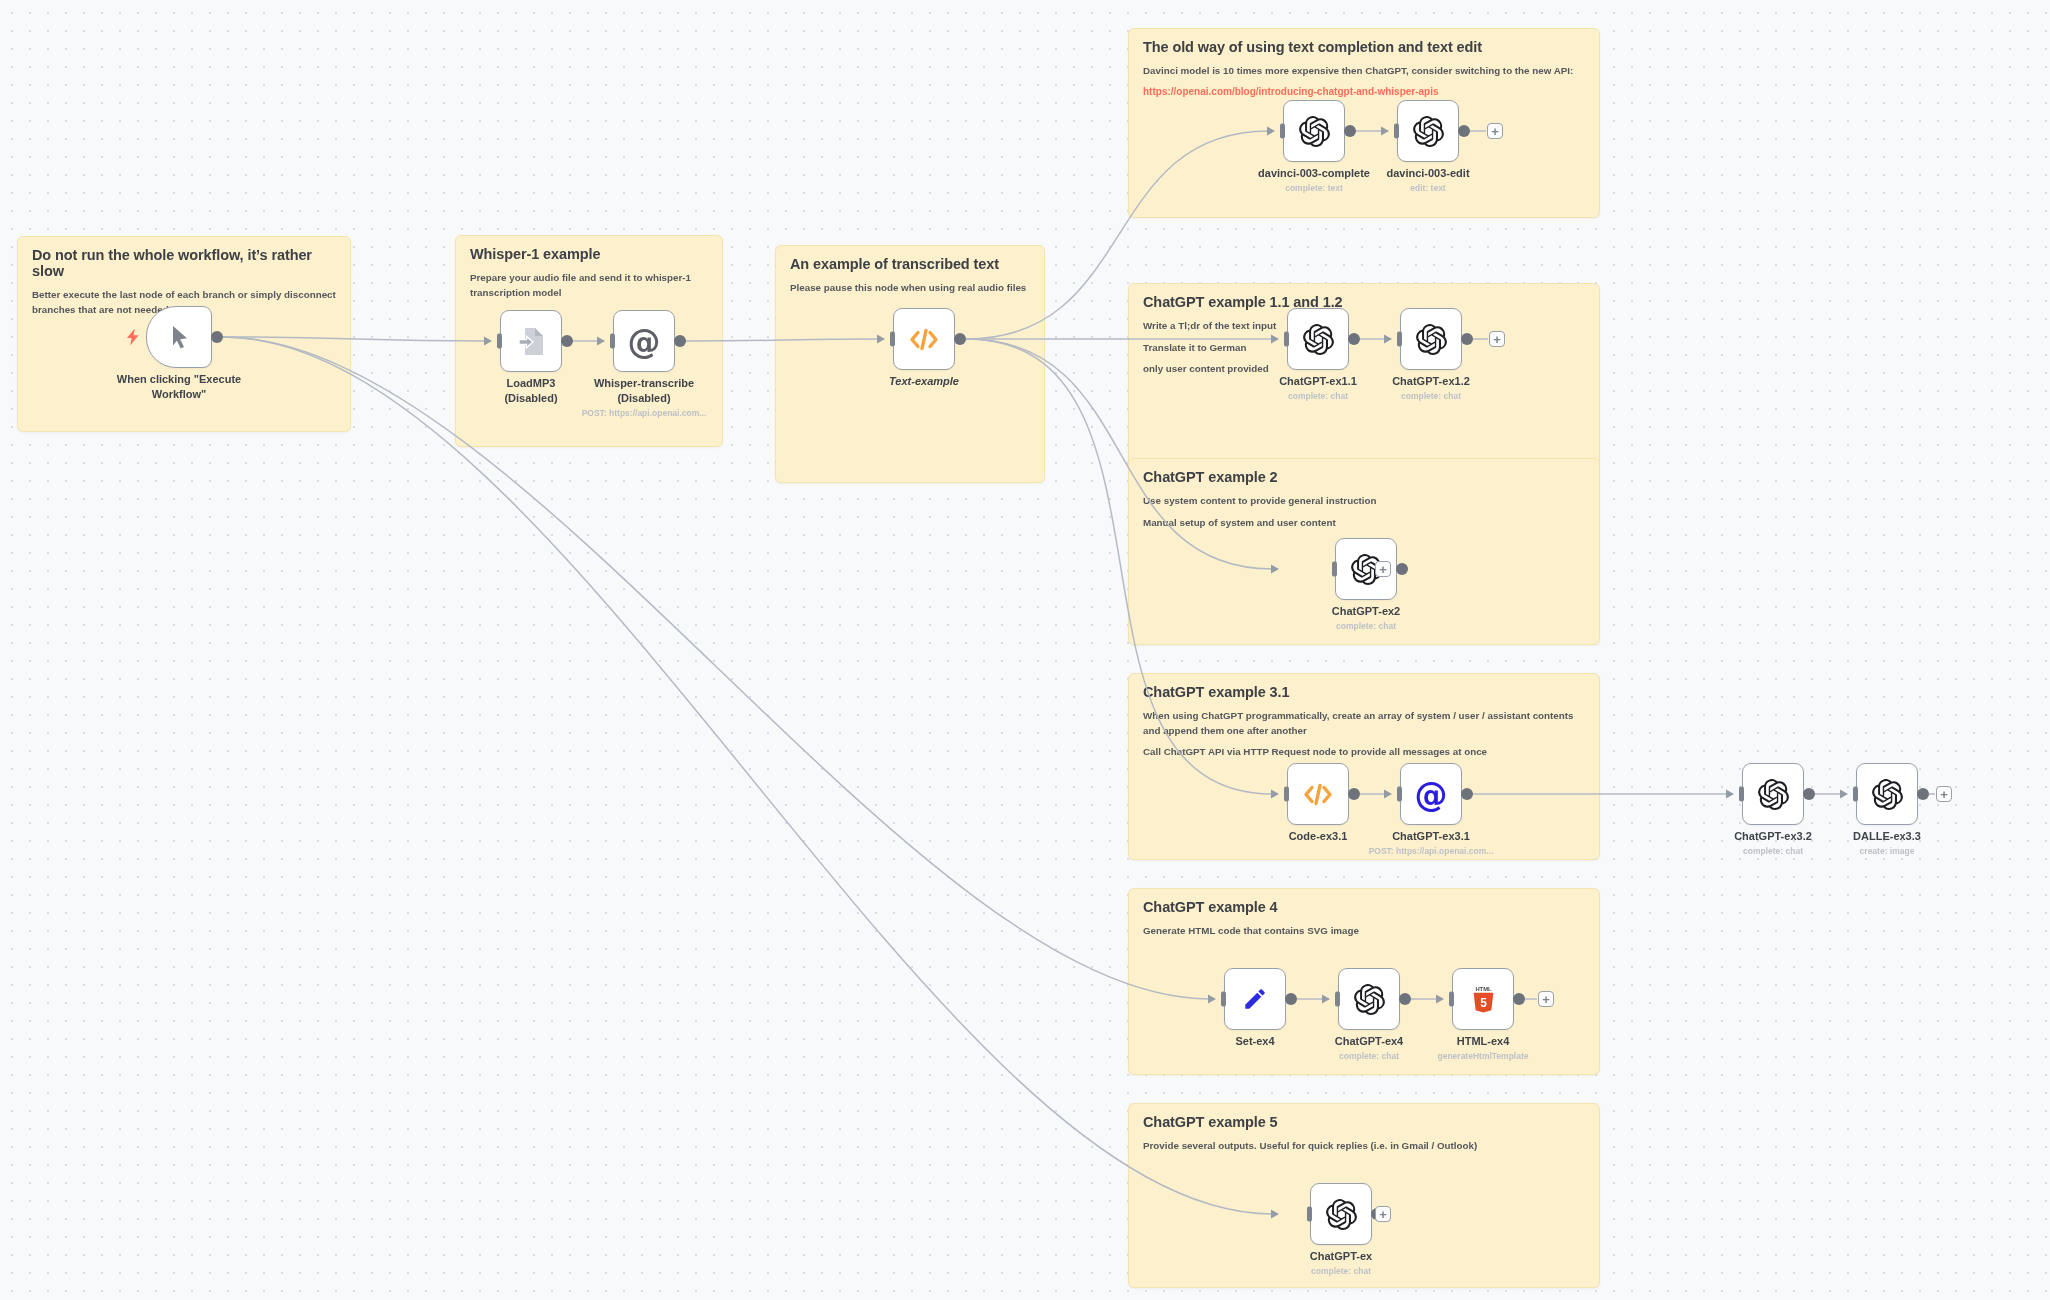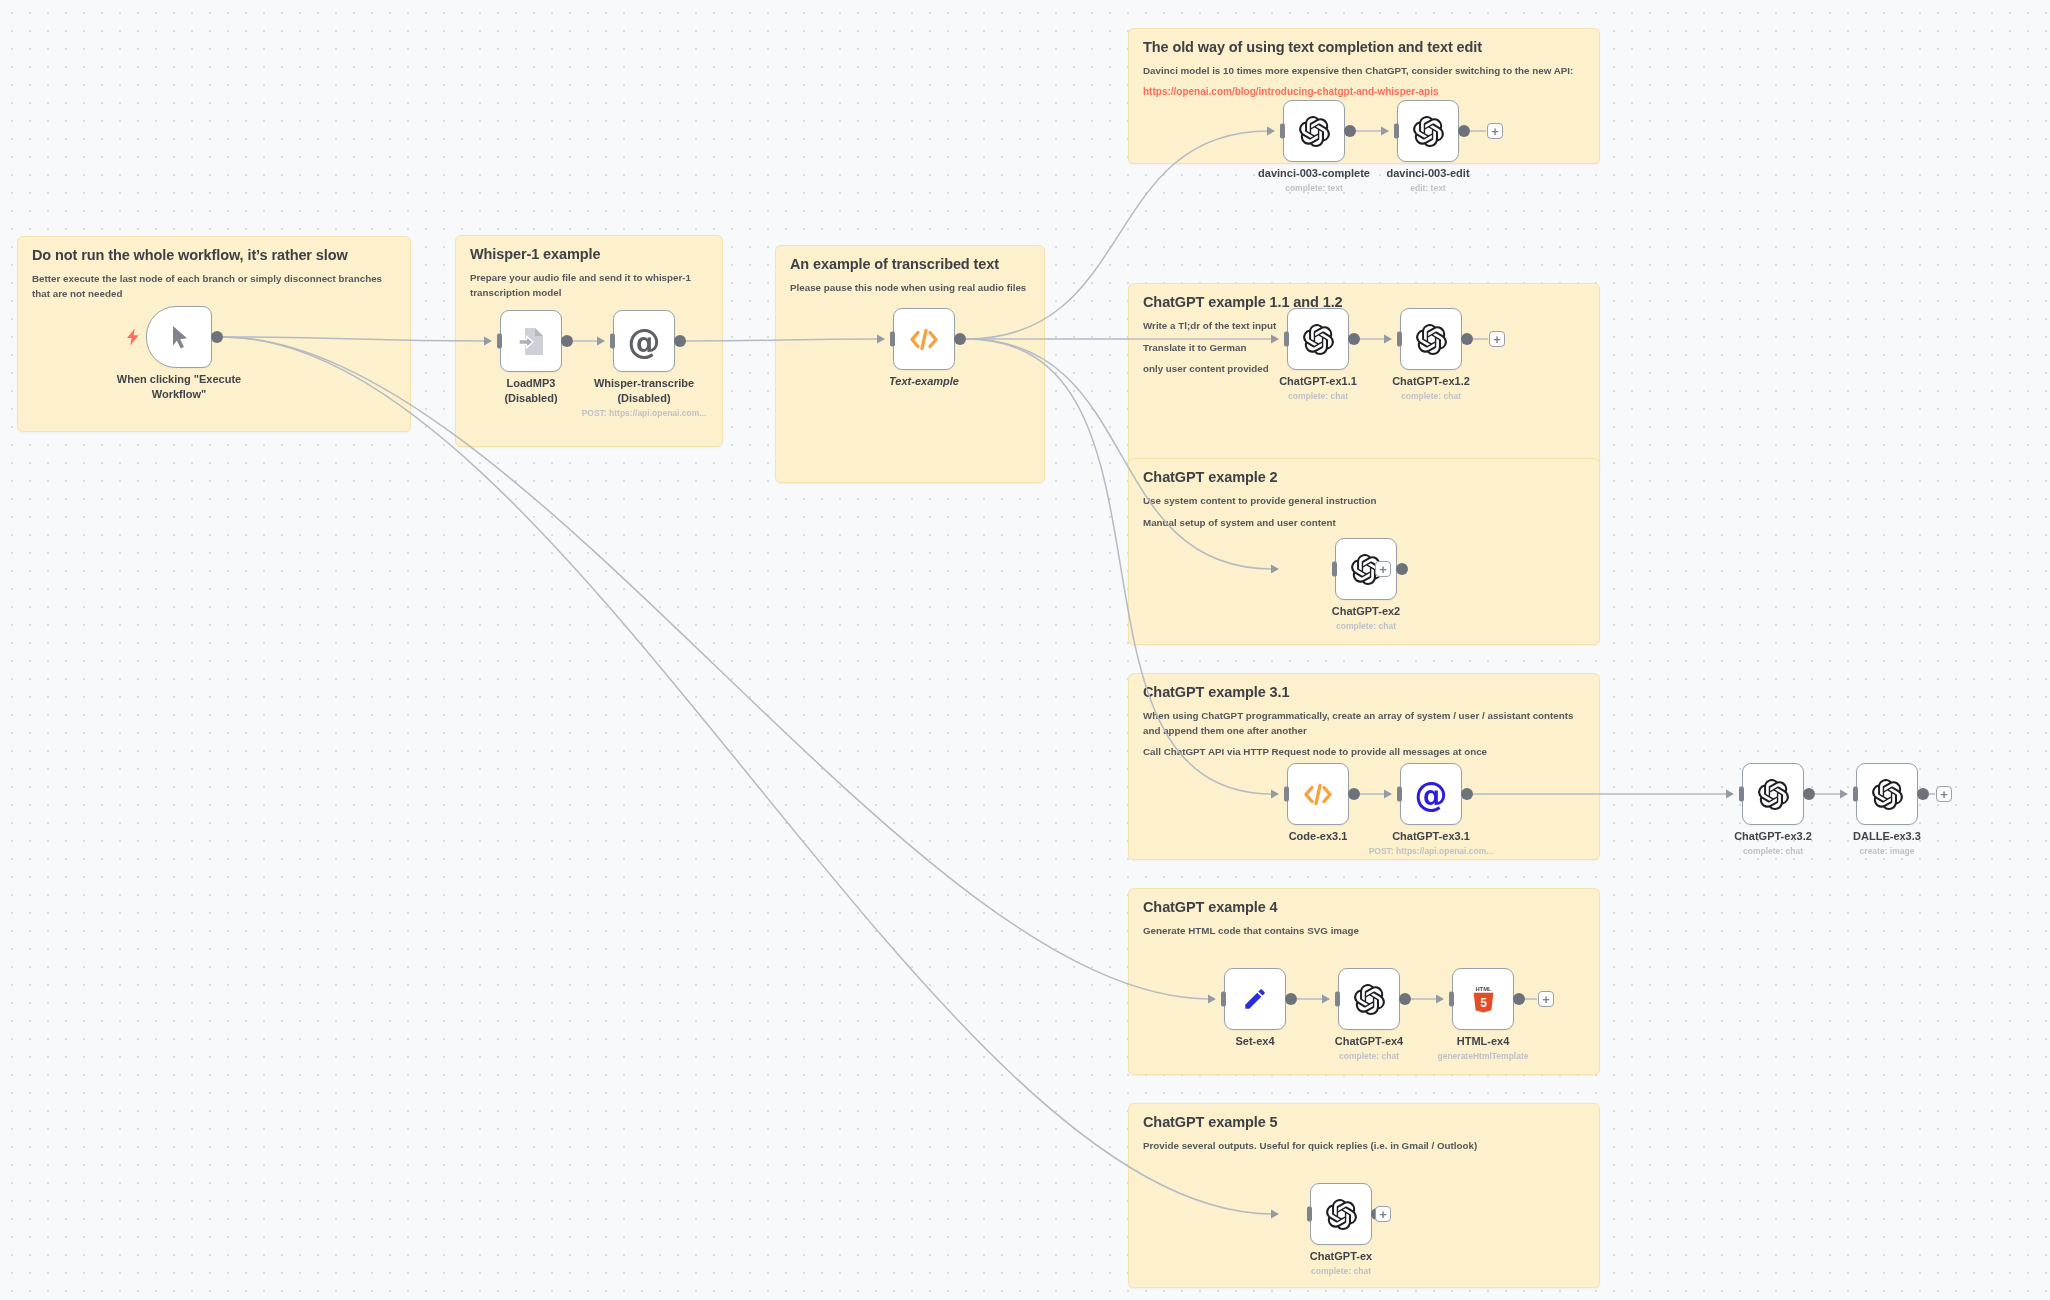--- a/index.html
+++ b/index.html
@@ -83,33 +83,33 @@
       <path d="M1815 794 C1830 794 1830 794 1842 794" fill="none" stroke="#b4bac4" stroke-width="1.5"></path>
       <polygon points="1840,789.5 1840,798.5 1848,794" fill="#959ba4"></polygon>
       <path d="M1929 794 C1932 794 1932 794 1935 794" fill="none" stroke="#b4bac4" stroke-width="1.5"></path>
       <path d="M1297 999 C1312 999 1312 999 1324 999" fill="none" stroke="#b4bac4" stroke-width="1.5"></path>
       <polygon points="1322,994.5 1322,1003.5 1330,999" fill="#959ba4"></polygon>
       <path d="M1411 999 C1426 999 1426 999 1438 999" fill="none" stroke="#b4bac4" stroke-width="1.5"></path>
       <polygon points="1436,994.5 1436,1003.5 1444,999" fill="#959ba4"></polygon>
       <path d="M1525 999 C1531 999 1531 999 1537 999" fill="none" stroke="#b4bac4" stroke-width="1.5"></path>
       <path d="M1360 1214 C1367 1214 1367 1214 1374 1214" fill="none" stroke="#b4bac4" stroke-width="1.5"></path>
     </svg>
-<div class="sticky" style="left: 17px; top: 236px; width: 394px; height: 196px;">
+<div class="sticky" style="left: 17px; top: 236px; width: 334px; height: 196px;">
       <div class="sticky-title">Do not run the whole workflow, it’s rather slow</div>
       <div class="sticky-line">Better execute the last node of each branch or simply disconnect branches that are not needed</div>
     </div>
     <div class="sticky" style="left: 455px; top: 235px; width: 268px; height: 212px;">
       <div class="sticky-title">Whisper-1 example</div>
       <div class="sticky-line">Prepare your audio file and send it to whisper-1 transcription model</div>
     </div>
     <div class="sticky" style="left: 775px; top: 245px; width: 270px; height: 238px;">
       <div class="sticky-title">An example of transcribed text</div>
       <div class="sticky-line">Please pause this node when using real audio files</div>
     </div>
-    <div class="sticky" style="left: 1128px; top: 28px; width: 472px; height: 136px;">
+    <div class="sticky" style="left: 1128px; top: 28px; width: 472px; height: 190px;">
       <div class="sticky-title">The old way of using text completion and text edit</div>
       <div class="sticky-line">Davinci model is 10 times more expensive then ChatGPT, consider switching to the new API:</div>
       <div class="sticky-link">https://openai.com/blog/introducing-chatgpt-and-whisper-apis</div>
     </div>
     <div class="sticky" style="left: 1128px; top: 243px; width: 472px; height: 187px; margin-top: 40px;">
       <div class="sticky-title">ChatGPT example 1.1 and 1.2</div>
       <div class="sticky-line">Write a Tl;dr of the text input</div>
       <div class="sticky-line">Translate it to German</div>
       <div class="sticky-line">only user content provided</div>
     </div>

